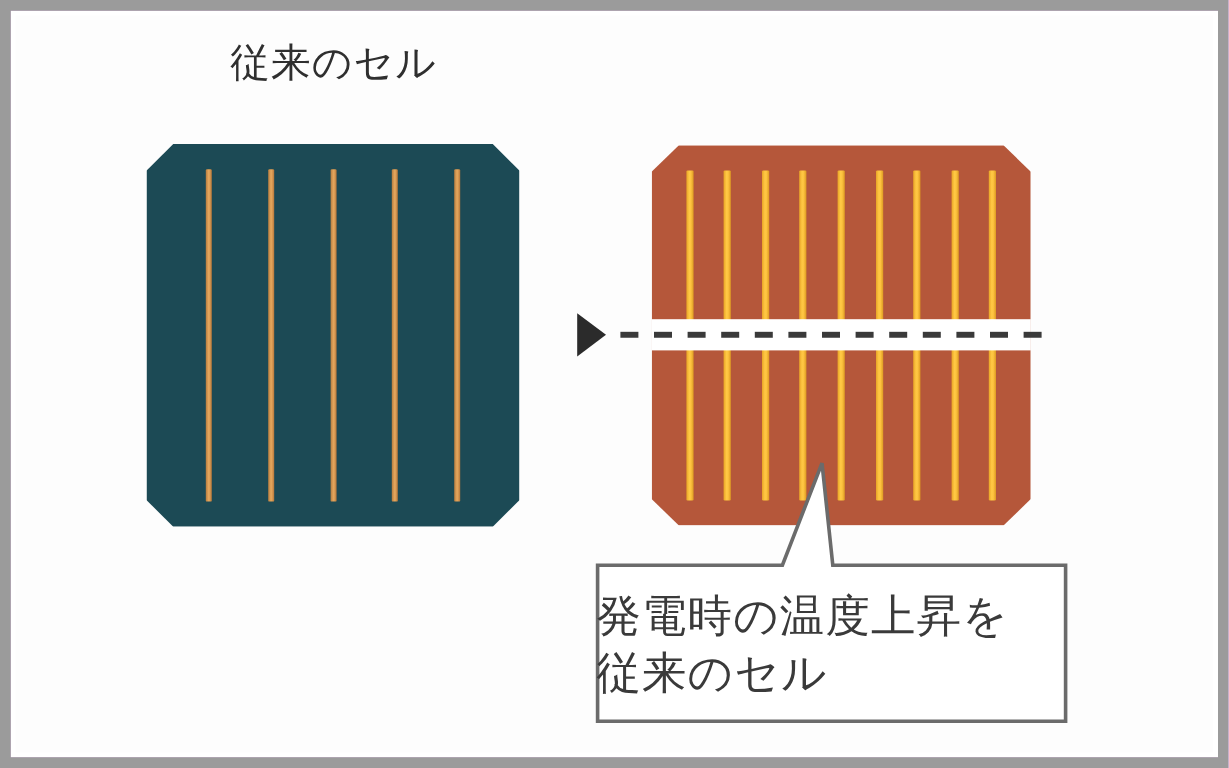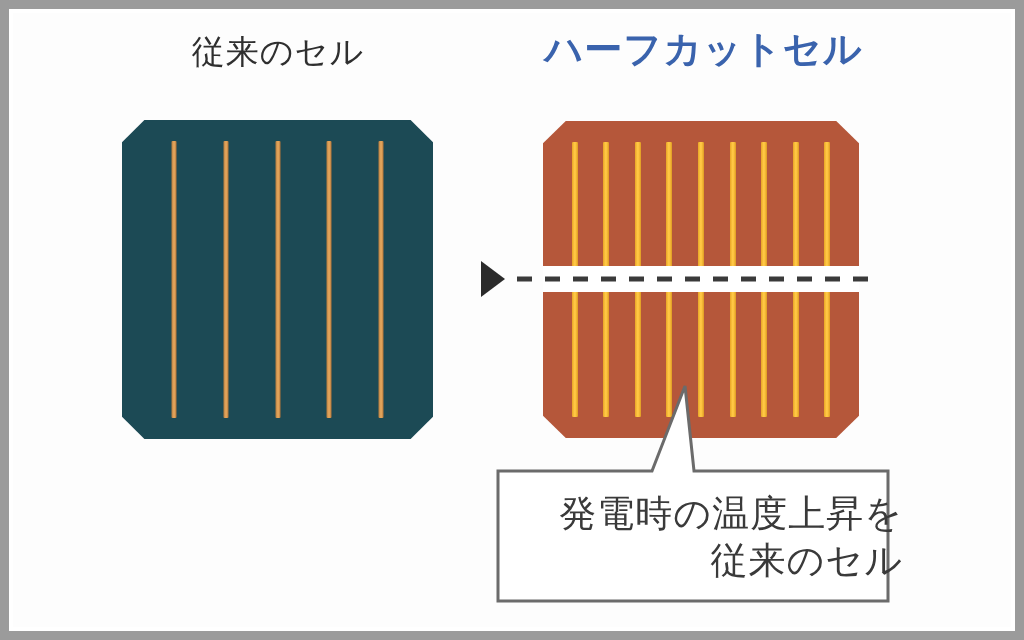--- a/index.html
+++ b/index.html
@@ -135,39 +135,37 @@
     width: 408px;
     height: 222px;
   }
   .callout svg { display: block; }
 
   .callout-text {
     position: absolute;
     left: 497px;
     top: 490px;
     width: 394px;
-    text-align: right;
+    text-align: left;
     font-size: 37px;
     line-height: 1.28;
     color: #3a3a3a;
     letter-spacing: 1px;
-    padding-left: 12px;
   }
   .callout-text .line { display: block; white-space: nowrap; }
 </style>
 </head>
 <body>
 
 <div id="figure">
 
   <div class="frame-inner"></div>
   <div class="frame-outer" style="border-color: rgb(155, 155, 155);"></div>
 
   <div class="title title-left" style="color: rgb(47, 47, 47);">従来のセル</div>
-  <div class="title title-right" style="color: rgb(58, 99, 173);">ハーフカットセル</div>
 
   <div class="cell cell-conventional" id="cell-conventional" style="background: rgb(28, 74, 85);">
       <div class="busbar" style="left: 16.6667%; transform: translateX(-50%);"></div>
       <div class="busbar" style="left: 33.3333%; transform: translateX(-50%);"></div>
       <div class="busbar" style="left: 50%; transform: translateX(-50%);"></div>
       <div class="busbar" style="left: 66.6667%; transform: translateX(-50%);"></div>
       <div class="busbar" style="left: 83.3333%; transform: translateX(-50%);"></div>
     </div>
 
   <div class="cell cell-halfcut" id="cell-halfcut" style="background: rgb(181, 87, 58);">

